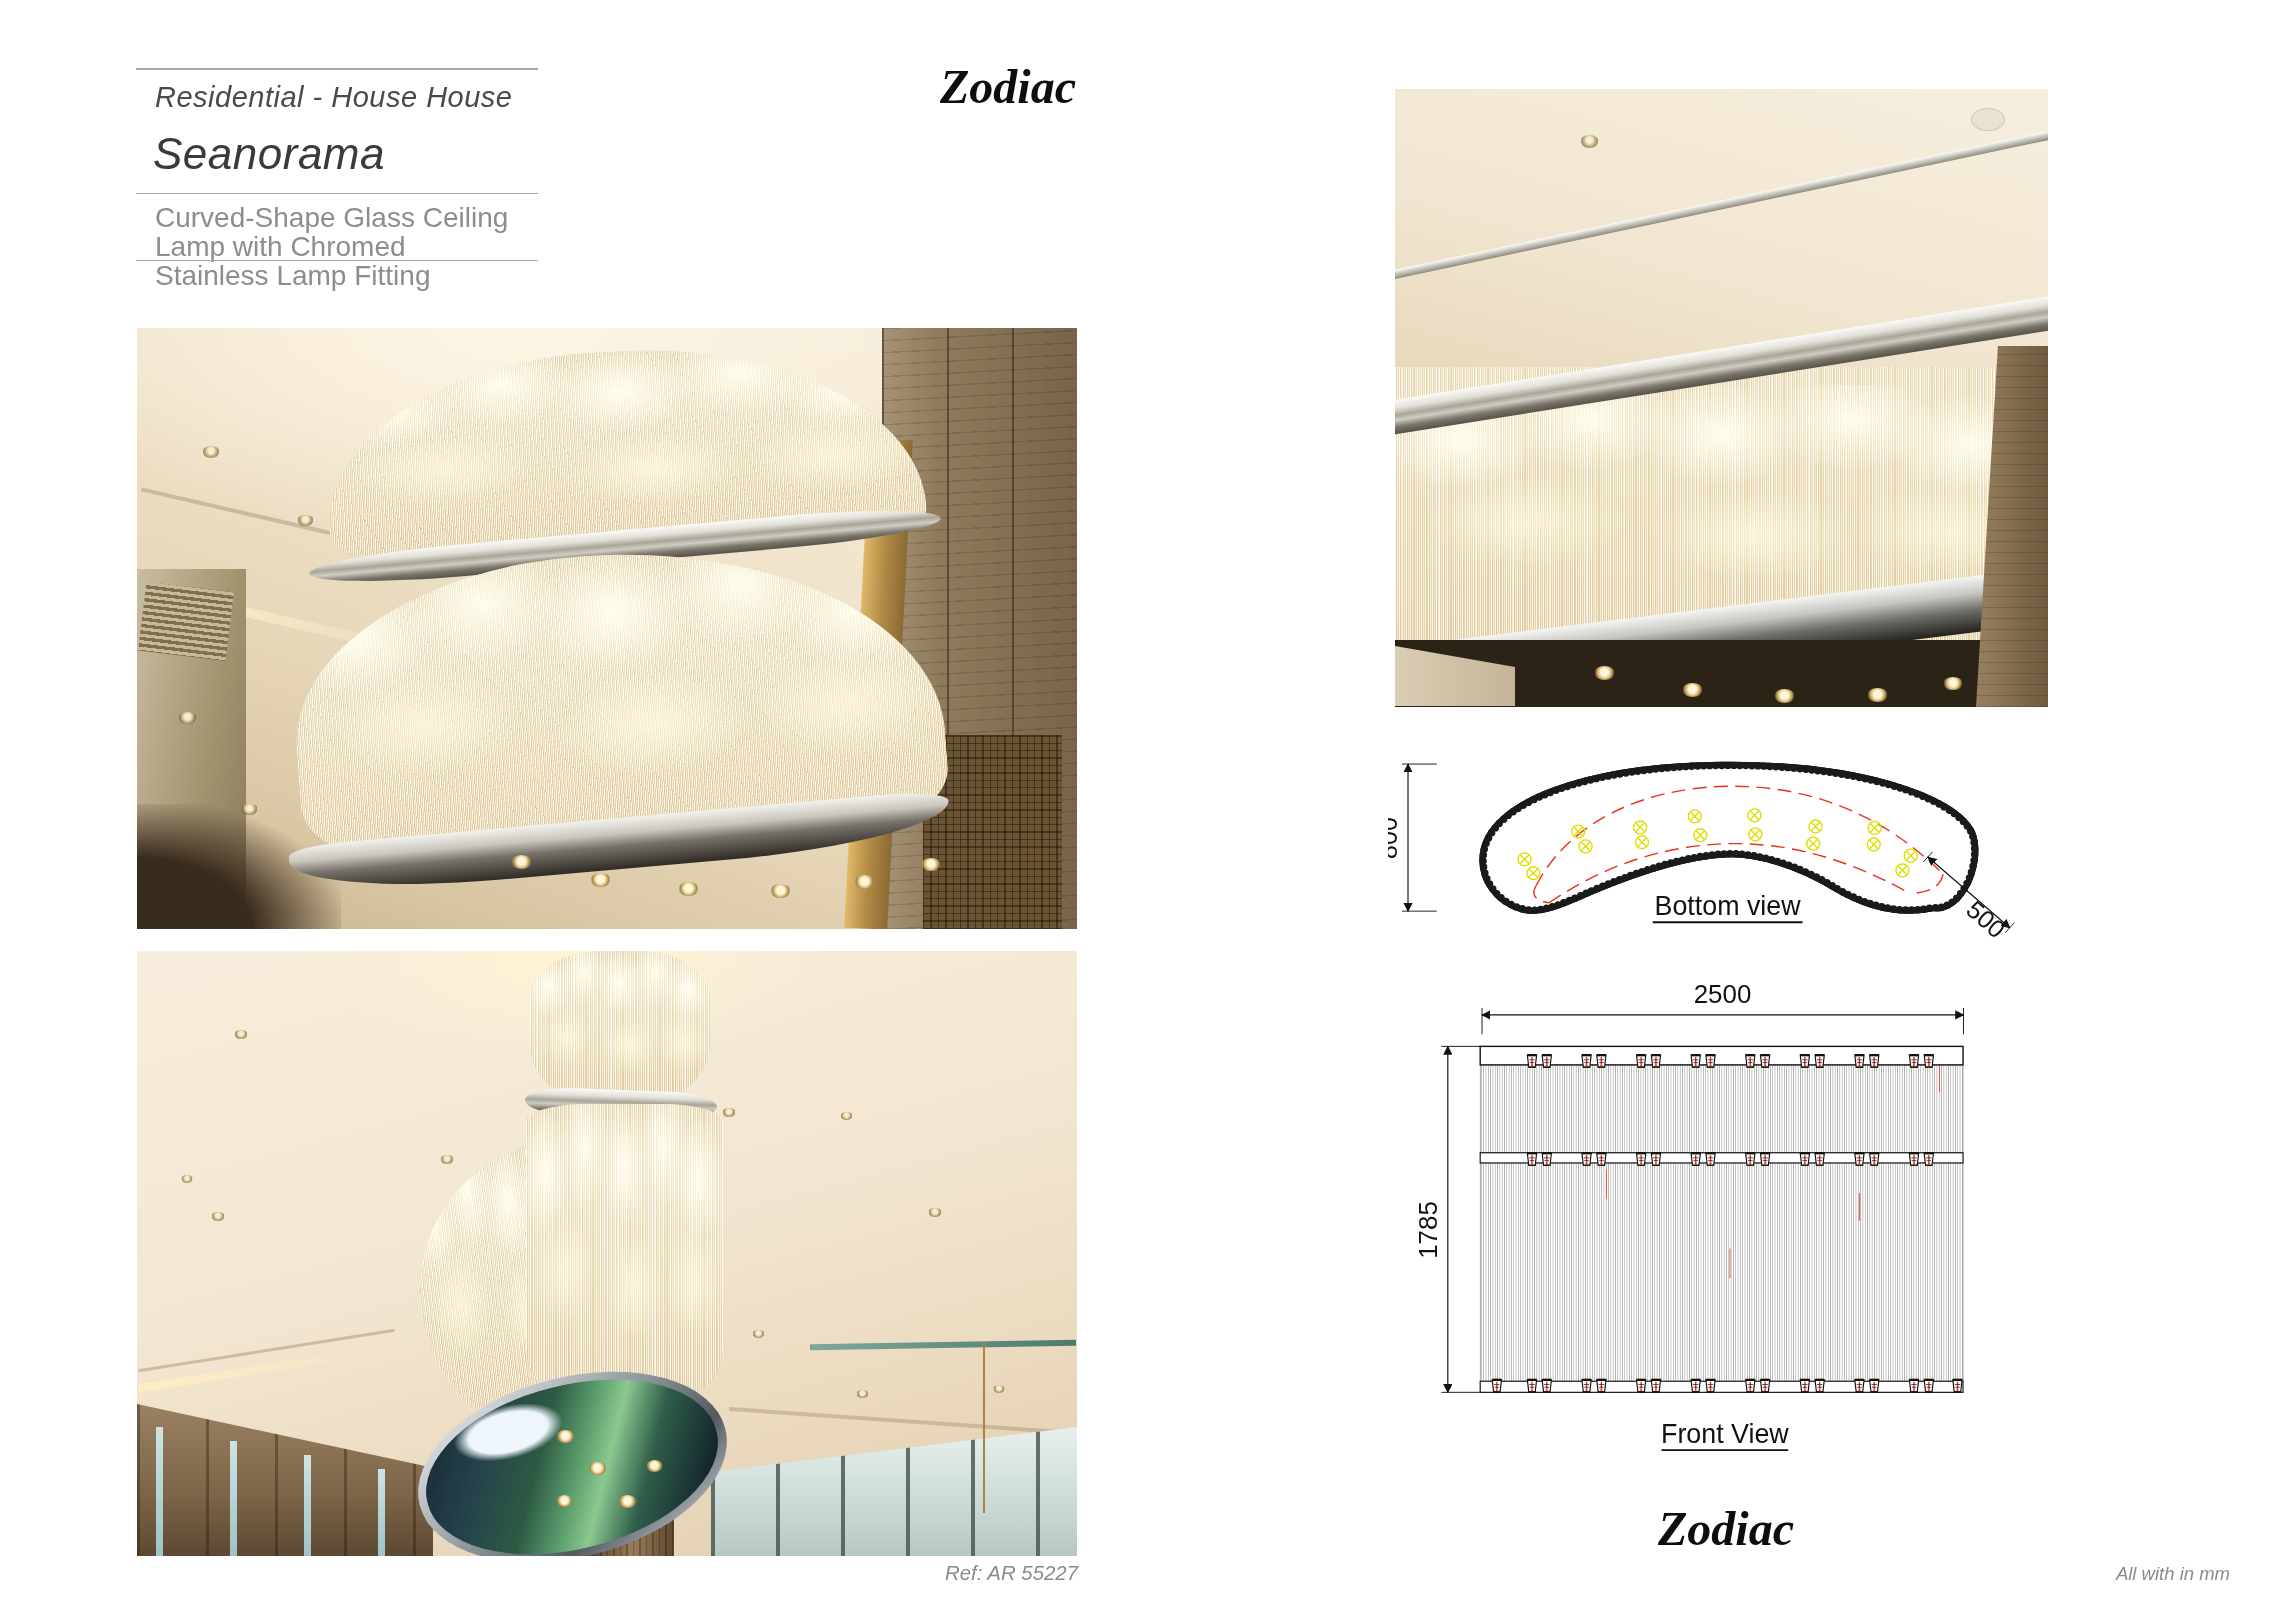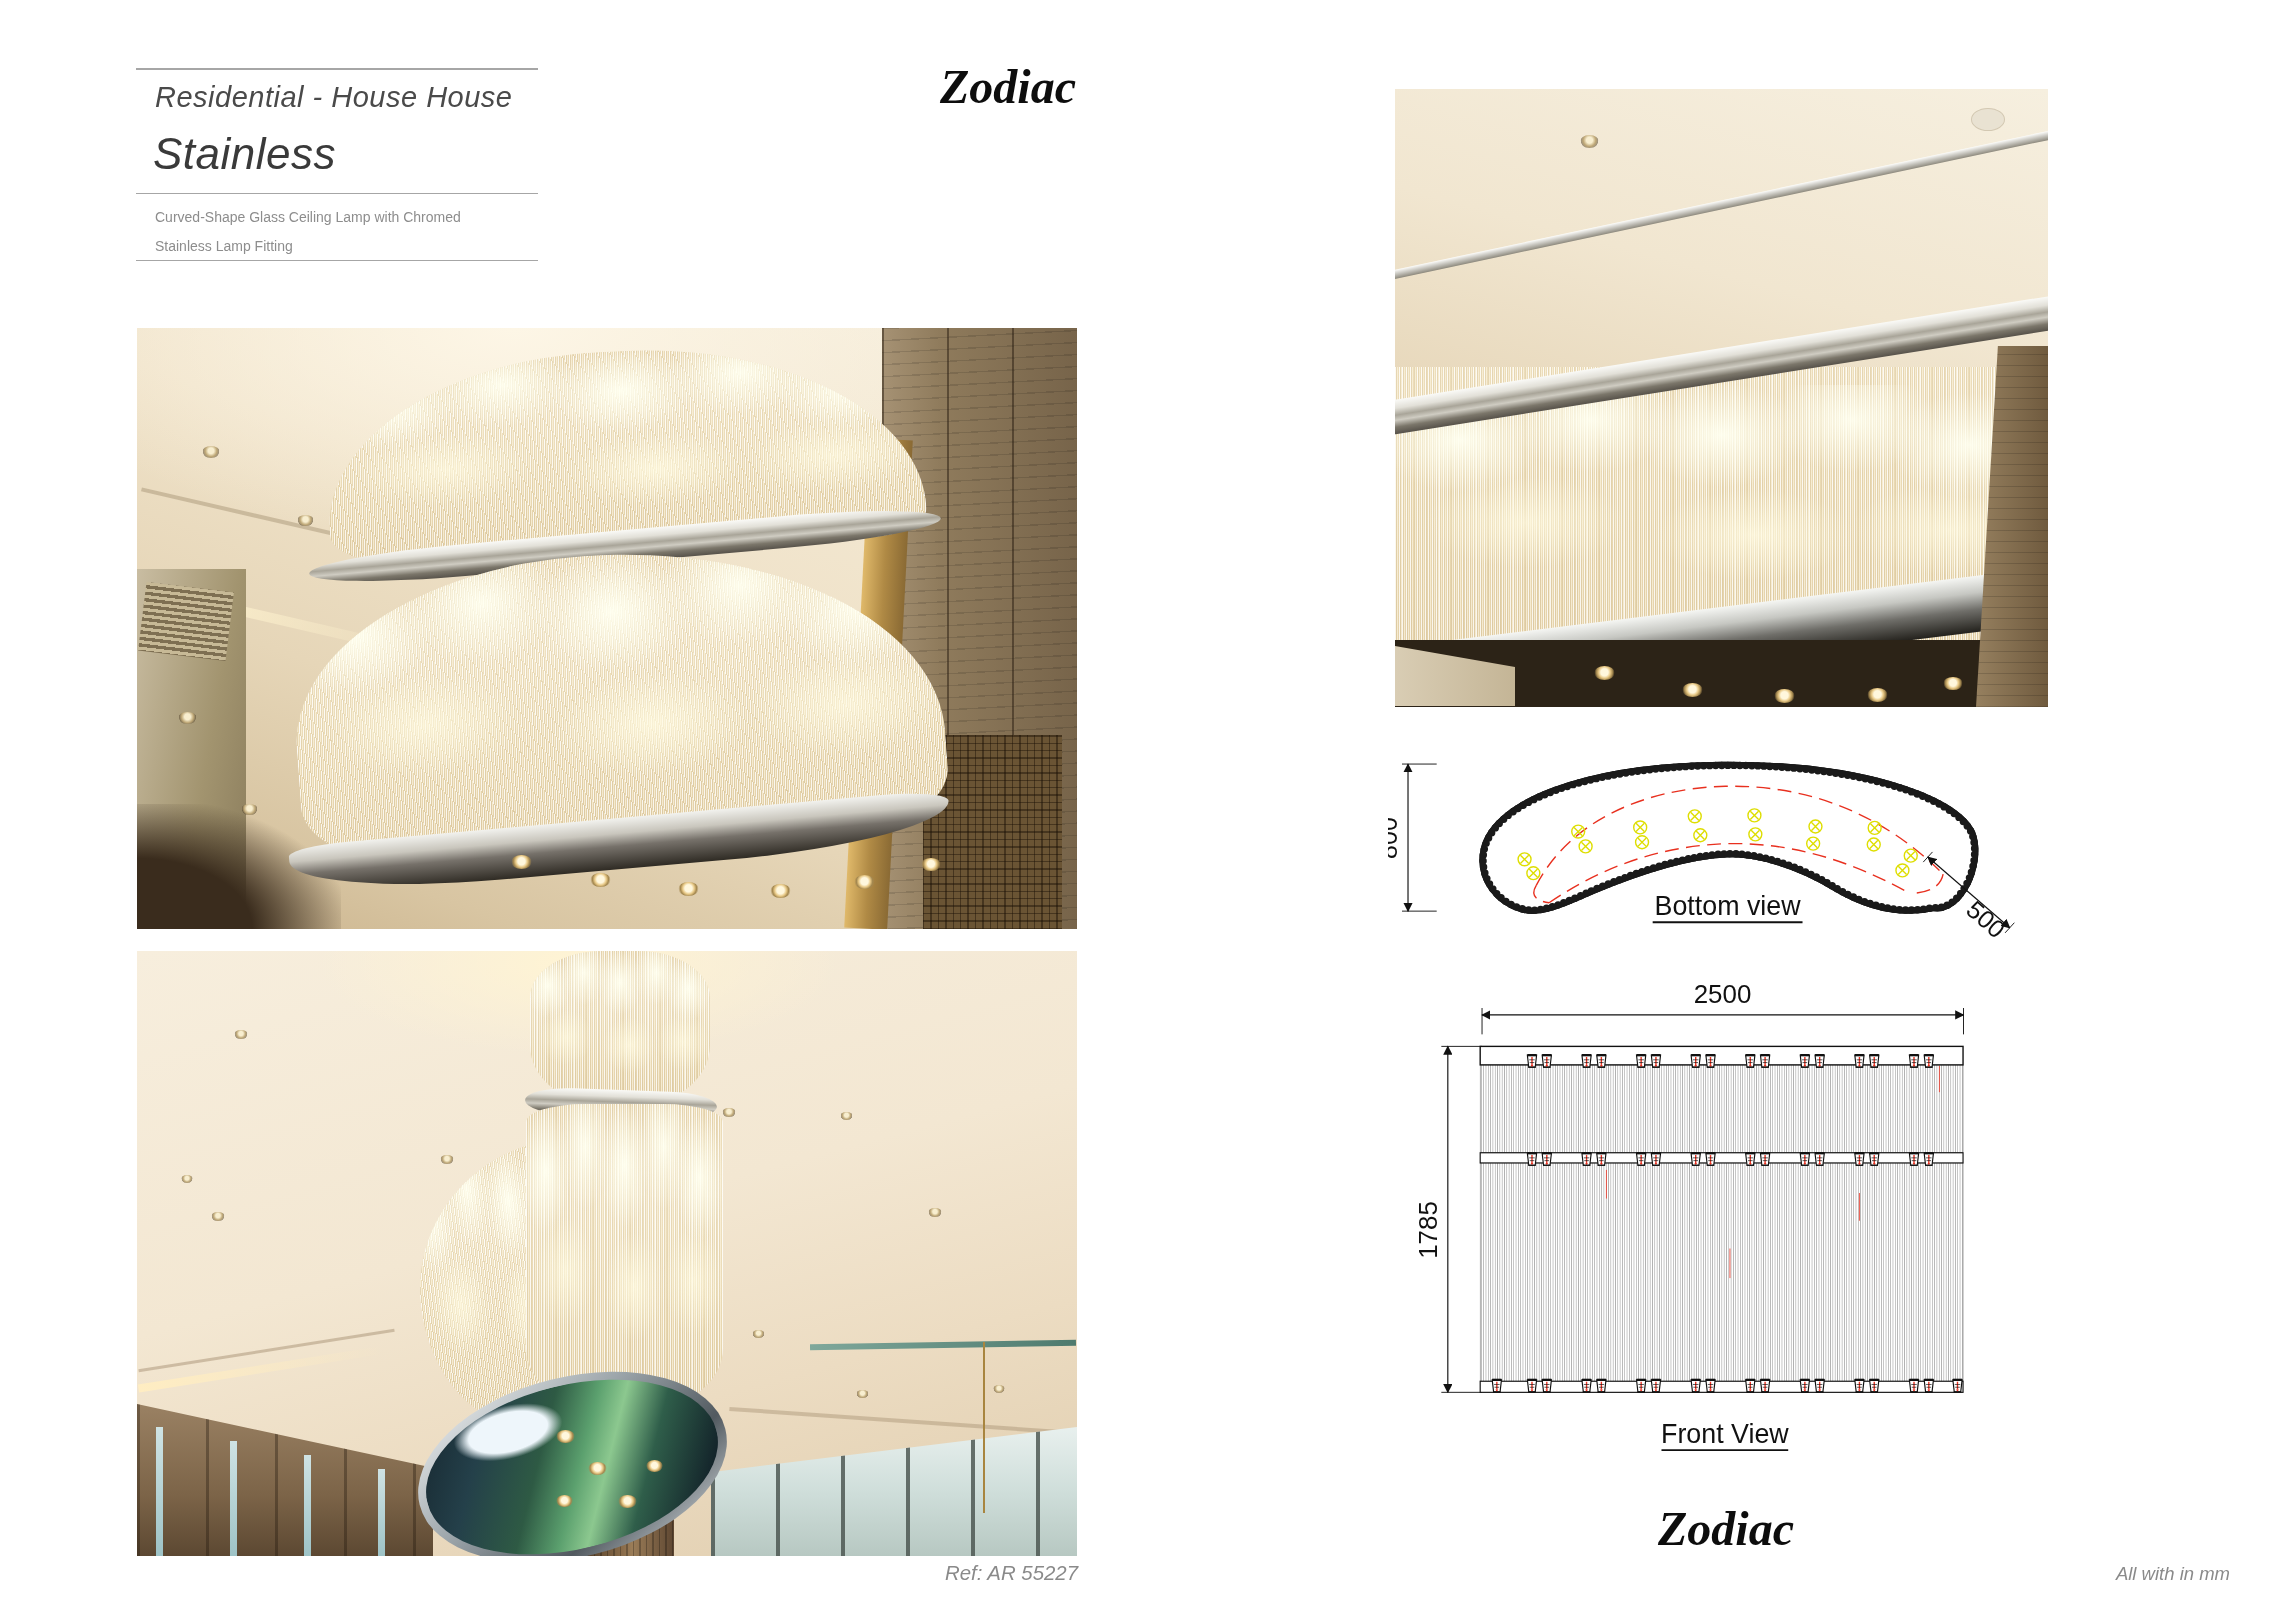--- a/index.html
+++ b/index.html
@@ -2,21 +2,21 @@
 <html style="--drawing_red: #e8301f; --drawing_yellow: #dede00; --ink: #111111; --text_gray: #8a8a8a;font-size:7.4px"><head>
 <meta charset="utf-8">
 <style>
   html,body{margin:0;padding:0;background:#fff;}
   .page{position:relative;width:2295px;height:1623px;background:#ffffff;overflow:hidden;
         font-family:"Liberation Sans",sans-serif;color:#333;}
   .abs{position:absolute;}
   .rule{position:absolute;background:#a6a6a6;height:1.4px;}
   .hdr-cat{position:absolute;font-style:italic;font-weight:300;font-size:29px;color:#4a4a4a;letter-spacing:0.5px;}
   .hdr-prod{position:absolute;font-style:italic;font-weight:300;font-size:44px;color:#3a3a3a;letter-spacing:0.5px;}
-  .hdr-desc{position:absolute;font-size:14px;line-height:29px;color:#8d8d8d;font-stretch:condensed;}
+  .hdr-desc{position:absolute;font-size:28px;line-height:29px;color:#8d8d8d;font-stretch:condensed;}
   .logo{position:absolute;font-family:"Liberation Serif",serif;font-style:italic;font-weight:bold;
         font-size:48px;color:#0d0d0d;text-align:center;}
   .foot-note{position:absolute;font-style:italic;font-size:20.4px;color:#8a8a8a;text-align:right;}
   .photo{position:absolute;overflow:hidden;background:#ece0c8;}
   .photo *{position:absolute;}
   .strands{background-image:
     repeating-linear-gradient(90deg, rgba(255,255,255,.78) 0 0.9px, rgba(205,182,140,.38) 0.9px 1.9px,
        rgba(248,238,214,.85) 1.9px 2.8px, rgba(226,206,165,.45) 2.8px 3.7px),
     linear-gradient(180deg,#f0e2c0 0%,#f9f0d6 30%,#eee0bb 70%,#e2d0a8 100%);}
   .glows{position:absolute;inset:0;border-radius:inherit;background-image:
@@ -37,21 +37,21 @@
   .dimline{stroke:#111;stroke-width:2.5;}
   .thin{stroke:#111;stroke-width:2;}
 </style>
 </head>
 <body>
 
 <div class="page">
 
   <div class="rule" style="left:136px;top:68px;width:402px;height:1.9px;"></div>
   <div class="hdr-cat" style="left:155px;top:81px;">Residential - House House</div>
-  <div class="hdr-prod" style="left:153px;top:129px;">Stainless</div>
+  <div class="hdr-prod" style="left:153px;top:129px;">Seanorama</div>
   <div class="rule" style="left:136px;top:193px;width:402px;"></div>
   <div class="hdr-desc" style="left:155px;top:203px;width:389px;">
     <span style="display:block;">Curved-Shape Glass Ceiling Lamp with Chromed</span>
     <span style="display:block;">Stainless Lamp Fitting</span>
   </div>
   <div class="rule" style="left:136px;top:260px;width:402px;height:0.9px;"></div>
 
   <div class="logo" style="left:918px;top:59px;width:180px;">Zodiac</div>
   <div class="logo" style="left:1636px;top:1501px;width:180px;">Zodiac</div>
 

